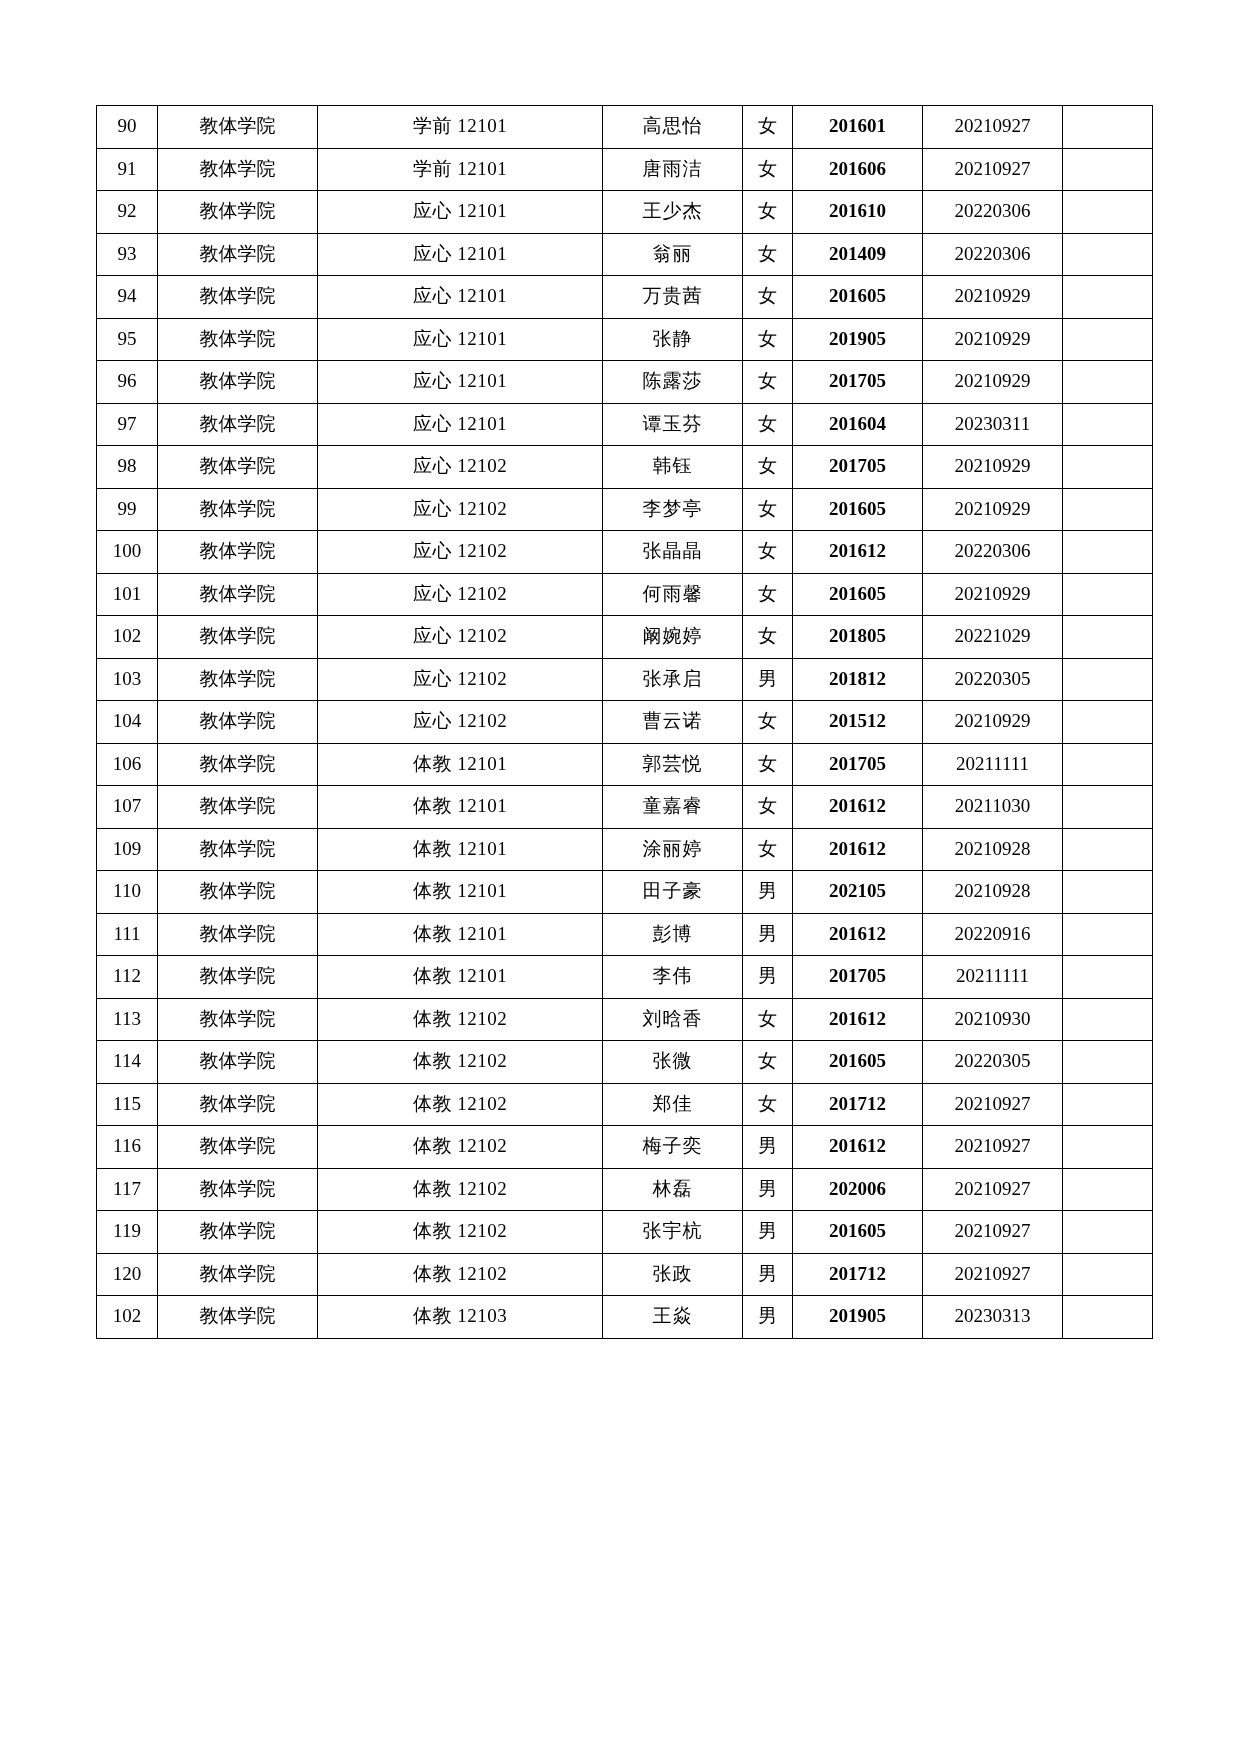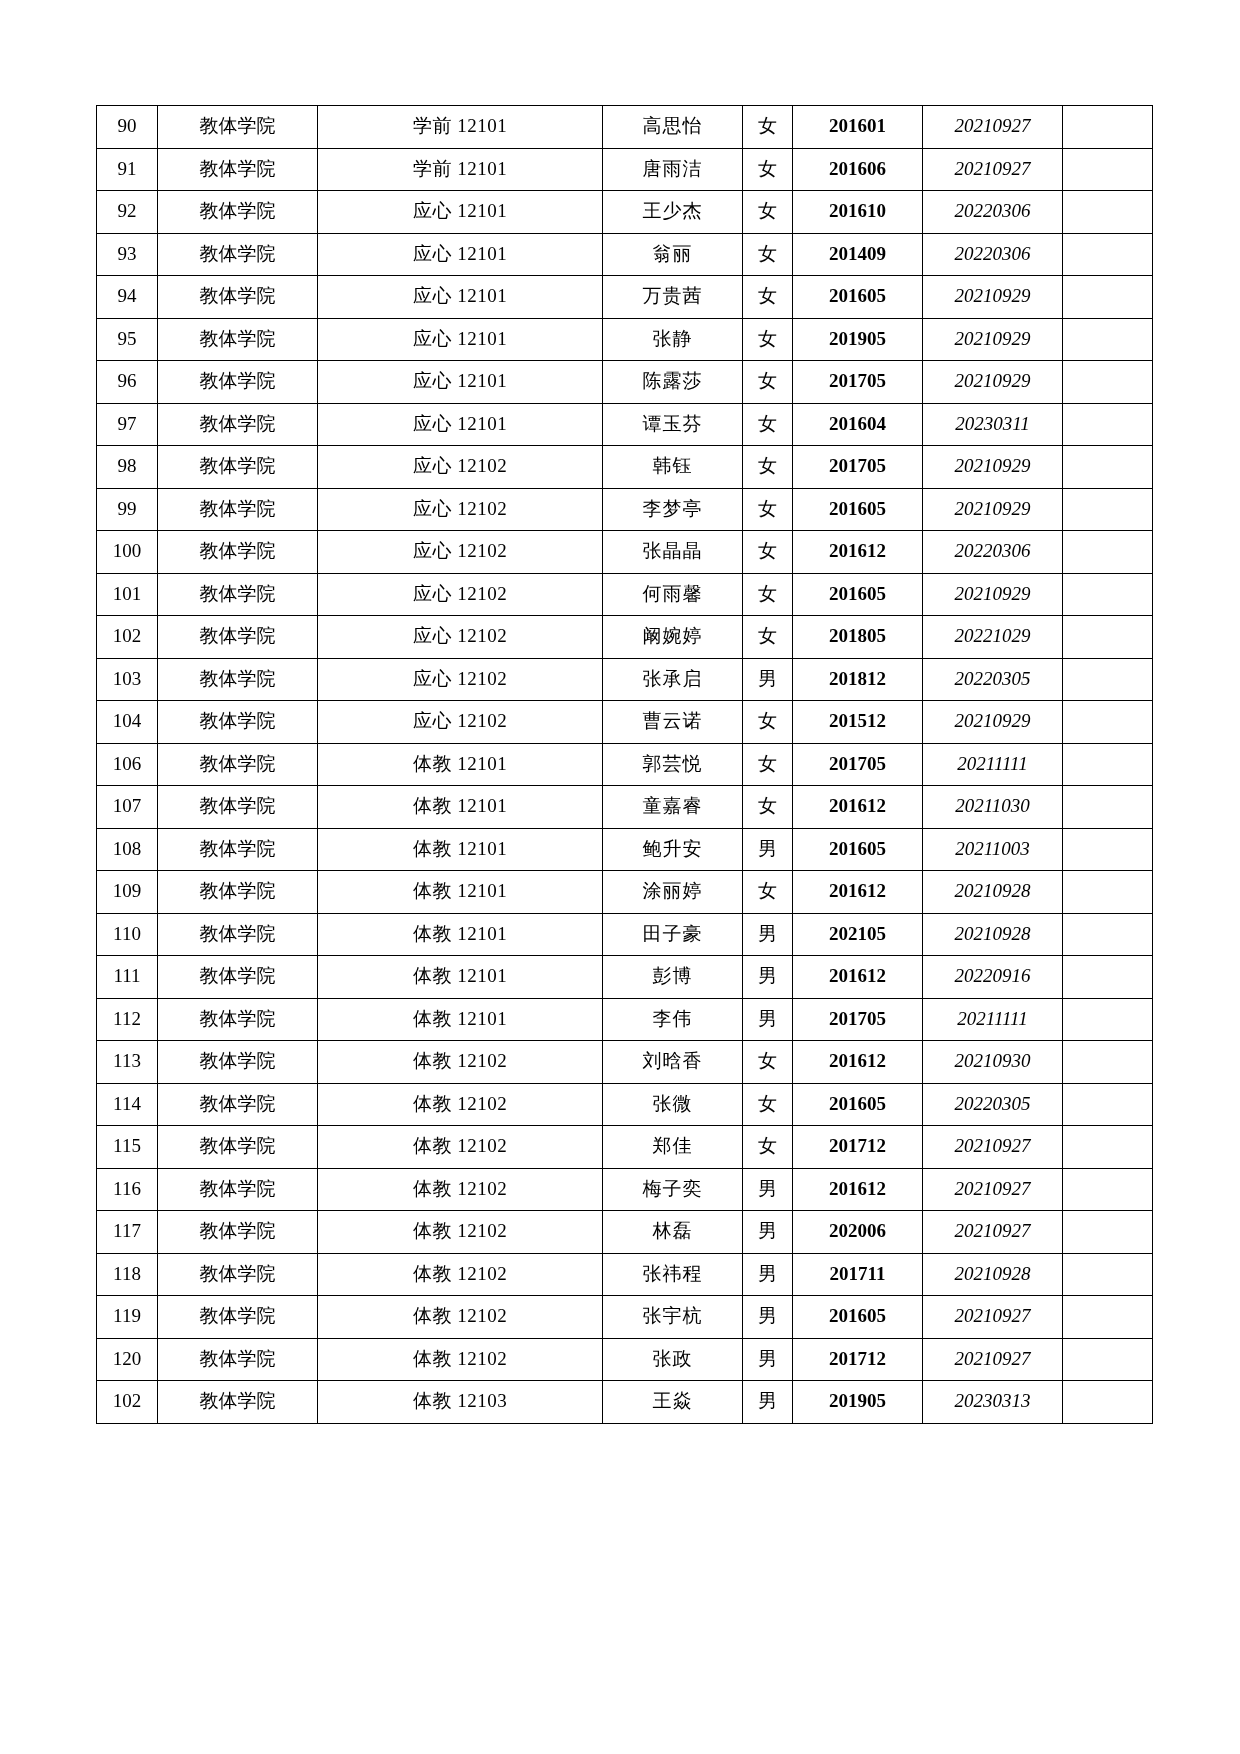--- a/index.html
+++ b/index.html
@@ -42,21 +42,21 @@
     font-size: 17px;
     vertical-align: top;
     padding-top: 5px;
     font-family: "Liberation Serif", "DejaVu Serif", serif;
   }
   td.c-college { width: 155px; }
   td.c-class   { width: 280px; letter-spacing: 0.5px; }
   td.c-name    { width: 135px; letter-spacing: 1px; }
   td.c-sex     { width: 45px; }
   td.c-num     { width: 125px; font-weight: bold; }
-  td.c-date    { width: 135px; font-style: italic; }
+  td.c-date    { width: 135px; }
   td.c-blank   { width: 85px; }
 </style>
 </head>
 <body>
 
 <div class="page">
   <table class="roster">
     <tbody>
         <tr>
           <td class="c-idx">90</td>
@@ -222,30 +222,20 @@
           <td class="c-idx">107</td>
           <td class="c-college">教体学院</td>
           <td class="c-class">体教 12101</td>
           <td class="c-name">童嘉睿</td>
           <td class="c-sex">女</td>
           <td class="c-num">201612</td>
           <td class="c-date">20211030</td>
           <td class="c-blank"></td>
         </tr>
         <tr>
-          <td class="c-idx">108</td>
-          <td class="c-college">教体学院</td>
-          <td class="c-class">体教 12101</td>
-          <td class="c-name">鲍升安</td>
-          <td class="c-sex">男</td>
-          <td class="c-num">201605</td>
-          <td class="c-date">20211003</td>
-          <td class="c-blank"></td>
-        </tr>
-        <tr>
           <td class="c-idx">109</td>
           <td class="c-college">教体学院</td>
           <td class="c-class">体教 12101</td>
           <td class="c-name">涂丽婷</td>
           <td class="c-sex">女</td>
           <td class="c-num">201612</td>
           <td class="c-date">20210928</td>
           <td class="c-blank"></td>
         </tr>
         <tr>
@@ -319,30 +309,20 @@
           <td class="c-blank"></td>
         </tr>
         <tr>
           <td class="c-idx">117</td>
           <td class="c-college">教体学院</td>
           <td class="c-class">体教 12102</td>
           <td class="c-name">林磊</td>
           <td class="c-sex">男</td>
           <td class="c-num">202006</td>
           <td class="c-date">20210927</td>
-          <td class="c-blank"></td>
-        </tr>
-        <tr>
-          <td class="c-idx">118</td>
-          <td class="c-college">教体学院</td>
-          <td class="c-class">体教 12102</td>
-          <td class="c-name">张祎程</td>
-          <td class="c-sex">男</td>
-          <td class="c-num">201711</td>
-          <td class="c-date">20210928</td>
           <td class="c-blank"></td>
         </tr>
         <tr>
           <td class="c-idx">119</td>
           <td class="c-college">教体学院</td>
           <td class="c-class">体教 12102</td>
           <td class="c-name">张宇杭</td>
           <td class="c-sex">男</td>
           <td class="c-num">201605</td>
           <td class="c-date">20210927</td>

